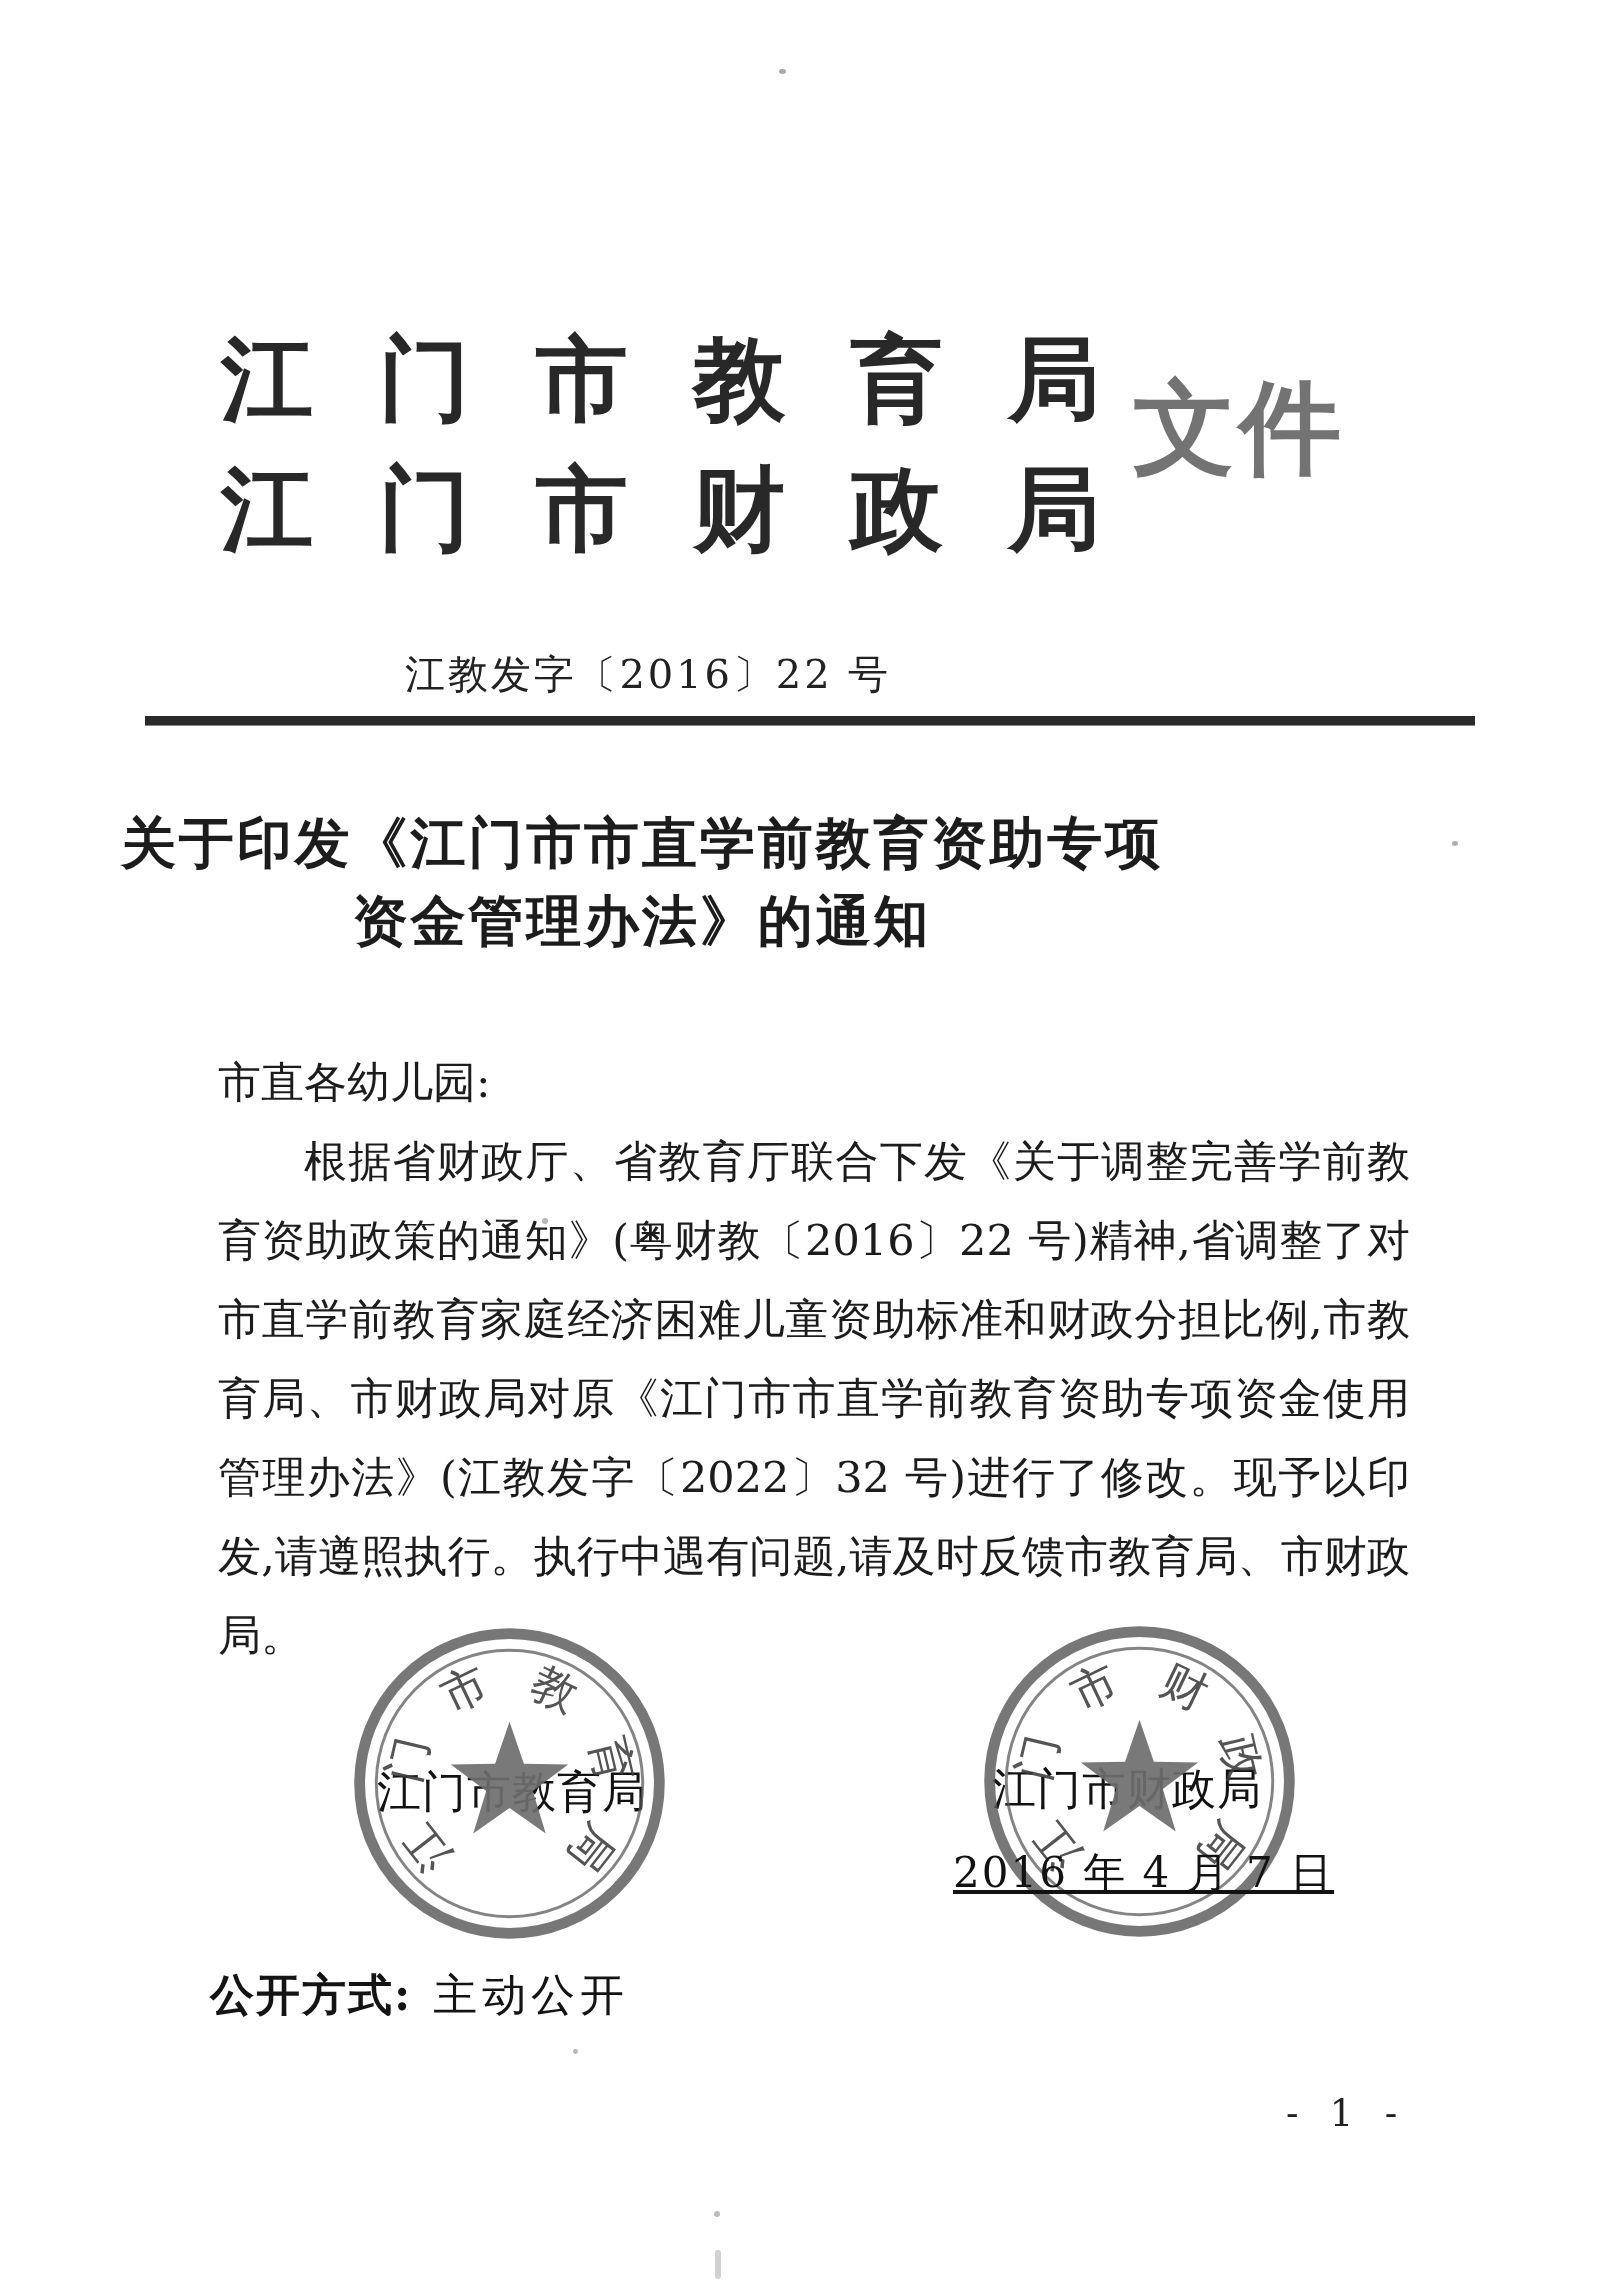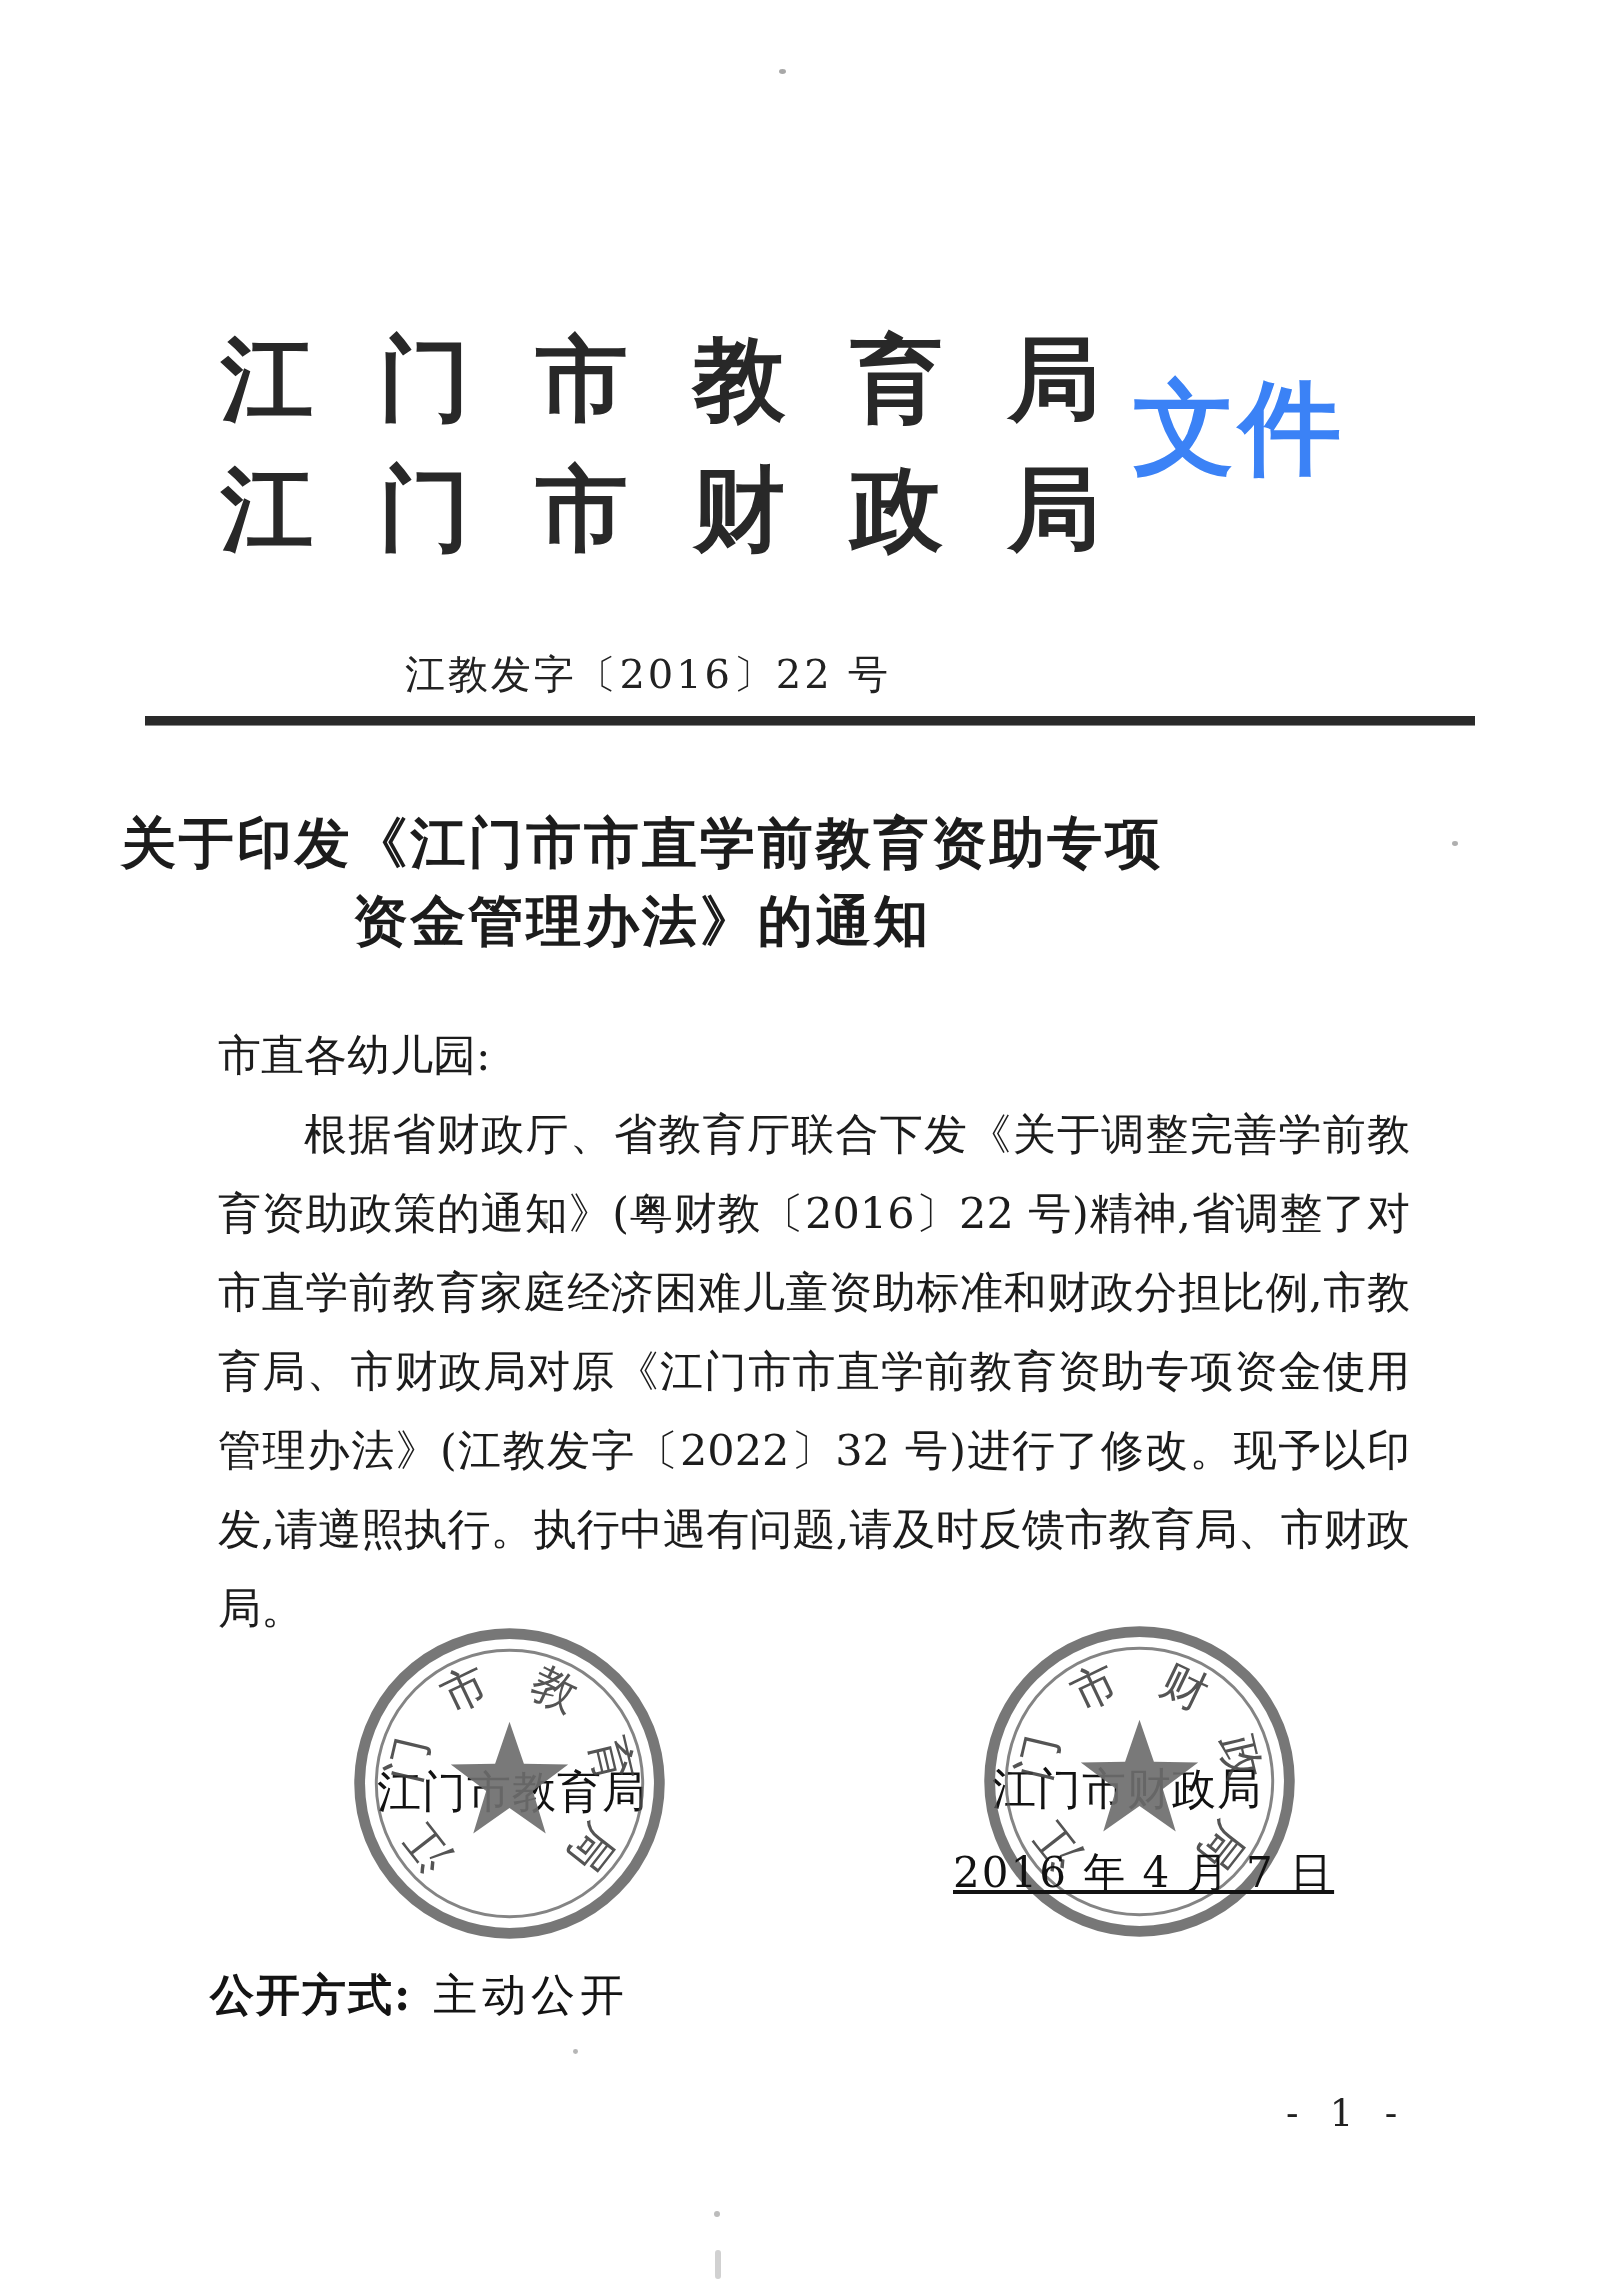--- a/index.html
+++ b/index.html
@@ -5,29 +5,29 @@
   html,body{margin:0;padding:0;background:#e8e8e8;}
   .page{
     position:relative;width:1620px;height:2292px;background:#ffffff;
     font-family:"DejaVu Serif","Liberation Serif",serif;color:#1d1d1d;
     overflow:hidden;margin:0 auto;
   }
   
   .header-agency{position:absolute;left:221px;top:331px;width:879px;display:flex;flex-direction:column;gap:33px;}
   .agency-line{display:flex;justify-content:space-between;font-size:92px;line-height:1.05;font-weight:700;color:#282828;}
   .agency-line span{display:block;}
-  .doc-type{position:absolute;left:1133px;top:372px;font-size:102px;line-height:1.08;font-weight:700;color:#3b82f6;letter-spacing:3.9px;white-space:nowrap;}
+  .doc-type{position:absolute;left:1133px;top:372px;font-size:102px;line-height:1.08;font-weight:700;color:#737373;letter-spacing:3.9px;white-space:nowrap;}
   
   .doc-number{position:absolute;left:0;top:647px;width:1296px;text-align:center;font-size:40px;letter-spacing:2.9px;color:#222;}
   .rule{position:absolute;left:145px;top:716px;width:1330px;height:8.8px;background:#2a2a2a;box-shadow:0 1px 0 #8a8a8a;}
   
   .title{position:absolute;left:0;top:804px;width:1284px;text-align:center;font-weight:600;color:#1c1c1c;}
   .title .t-line{font-size:55px;line-height:78px;letter-spacing:2.9px;}
   
-  .body-text{position:absolute;left:218px;top:1016px;width:1192px;font-size:43px;line-height:79px;text-align:justify;color:#1c1c1c;}
+  .body-text{position:absolute;left:218px;top:1043px;width:1192px;font-size:43px;line-height:79px;text-align:justify;color:#1c1c1c;}
   .body-text p{margin:0;}
   .para-indent{text-indent:86px;}
   
   .sig-name{position:absolute;font-size:44px;letter-spacing:1px;color:#121212;white-space:nowrap;z-index:1;}
   .sig-left{left:377px;top:1763px;}
   .sig-right{left:992px;top:1760px;}
   .seal{position:absolute;width:333px;height:333px;z-index:2;}
   .seal-left{left:343px;top:1617px;}
   .seal-right{left:973px;top:1615px;}
   .sig-date{position:absolute;left:953px;top:1845px;font-size:42px;letter-spacing:2px;color:#121212;white-space:nowrap;z-index:3;text-decoration:underline;}

